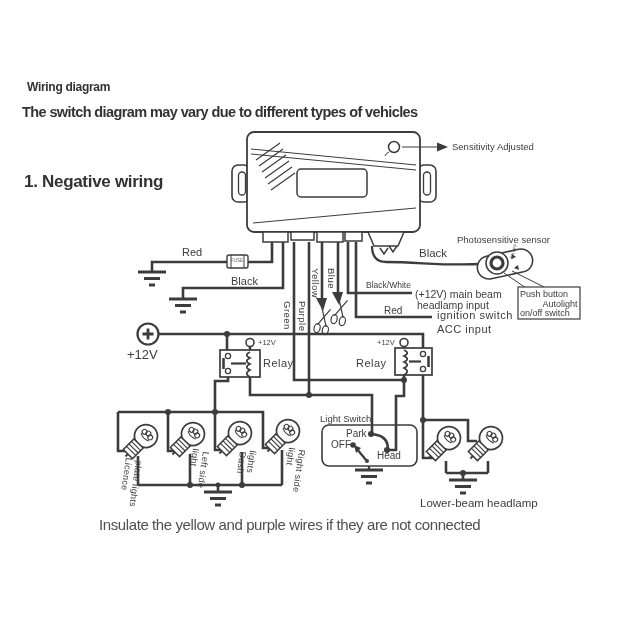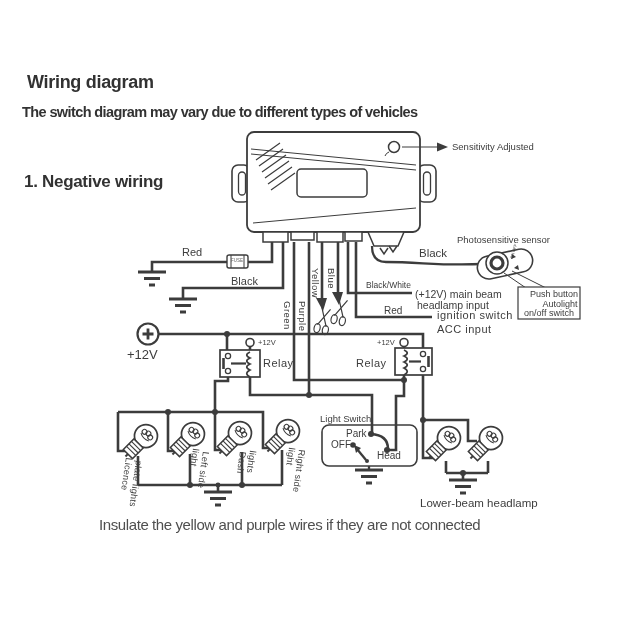--- a/index.html
+++ b/index.html
@@ -184,21 +184,21 @@
     <circle cx="218" cy="485" r="2.4"></circle>
     <circle cx="423" cy="420" r="3"></circle>
     <circle cx="463" cy="473" r="3"></circle>
     <circle cx="371" cy="434" r="3"></circle>
     <circle cx="387" cy="450" r="3"></circle>
     <circle cx="353" cy="445" r="2.8"></circle>
     <circle cx="367" cy="461" r="2"></circle>
   </g>
 </svg>
 
-<div class="abs bold" style="left:27px;top:72px;font-size:18px;letter-spacing:-0.3px;">Wiring diagram</div>
+<div class="abs bold" style="left:27px;top:80px;font-size:12px;letter-spacing:-0.3px;">Wiring diagram</div>
 <div class="abs bold" style="left:22px;top:104px;font-size:14.5px;letter-spacing:-0.6px;">The switch diagram may vary due to different types of vehicles</div>
 <div class="abs bold" style="left:24px;top:172px;font-size:17px;letter-spacing:-0.3px;">1. Negative wiring</div>
 
 <div class="abs lbl" style="left:452px;top:141px;font-size:9.5px;">Sensitivity Adjusted</div>
 <div class="abs lbl" style="left:457px;top:234px;font-size:9.5px;">Photosensitive sensor</div>
 <div class="abs lbl" style="left:509px;top:258px;font-size:4px;transform:rotate(-75deg);transform-origin:top left;">ON OFF</div>
 <div class="abs lbl" style="left:419px;top:247px;font-size:11.5px;">Black</div>
 
 <div class="abs lbl" style="left:354px;top:280px;font-size:8.5px;padding-left:12px;">Black/White</div>
 <div class="abs lbl" style="left:415px;top:288px;font-size:10.5px;">(+12V) main beam</div>
@@ -229,19 +229,19 @@
 
 <div class="abs lamp-label" style="left:124px;top:457px;">Licence</div>
 <div class="abs lamp-label" style="left:134px;top:460px;">plate lights</div>
 <div class="abs lamp-label" style="left:191px;top:448px;">light</div>
 <div class="abs lamp-label" style="left:201px;top:451px;">Left side</div>
 <div class="abs lamp-label" style="left:238px;top:451px;">Dash</div>
 <div class="abs lamp-label" style="left:248px;top:450px;">lights</div>
 <div class="abs lamp-label" style="left:287px;top:447px;">light</div>
 <div class="abs lamp-label" style="left:297px;top:449px;">Right side</div>
 
-<div class="abs lbl" style="left:520px;top:289px;width:58px;text-align:right;font-size:9px;">Push button</div>
+<div class="abs lbl" style="left:520px;top:289px;width:58px;text-align:left;font-size:9px;">Push button</div>
 <div class="abs lbl" style="left:520px;top:299px;width:80px;text-align:center;font-size:9px;">Autolight</div>
-<div class="abs lbl" style="left:520px;top:308px;width:58px;text-align:center;font-size:9px;">on/off switch</div>
+<div class="abs lbl" style="left:520px;top:308px;width:40px;text-align:center;font-size:9px;">on/off switch</div>
 
 <div class="abs lbl" style="left:420px;top:497px;font-size:11.5px;">Lower-beam headlamp</div>
 
 <div class="abs" style="left:99px;top:516px;font-size:15px;letter-spacing:-0.4px;color:#4f4f4f;">Insulate the yellow and purple wires if they are not connected</div>
 
 </body></html>

